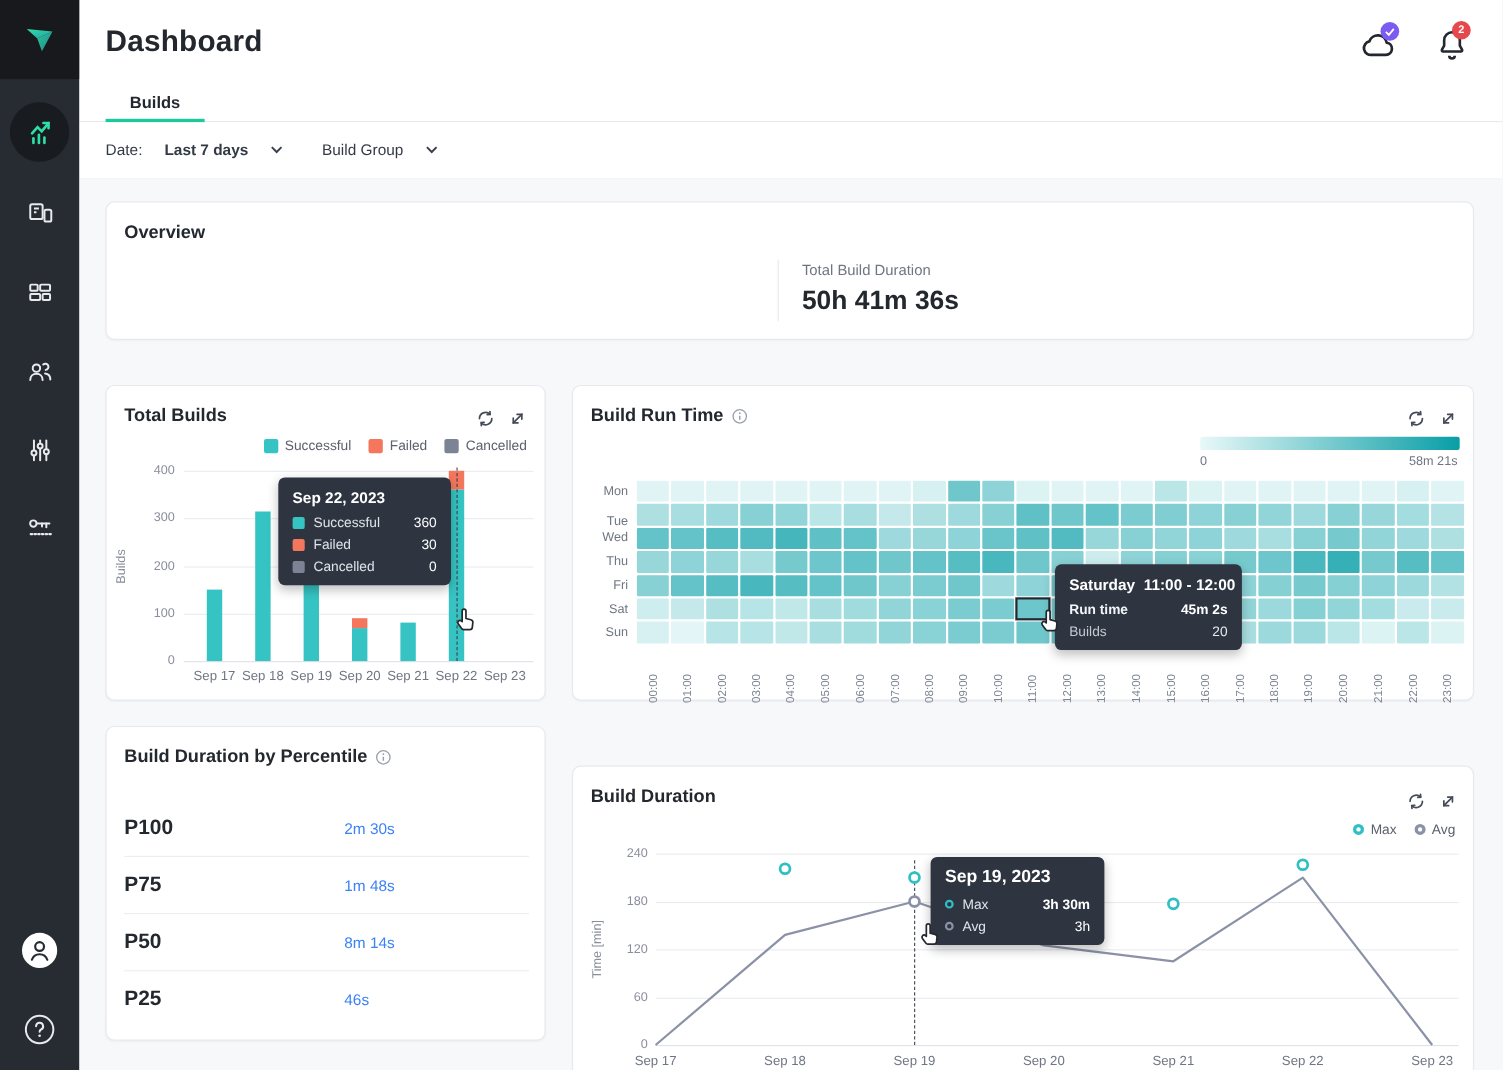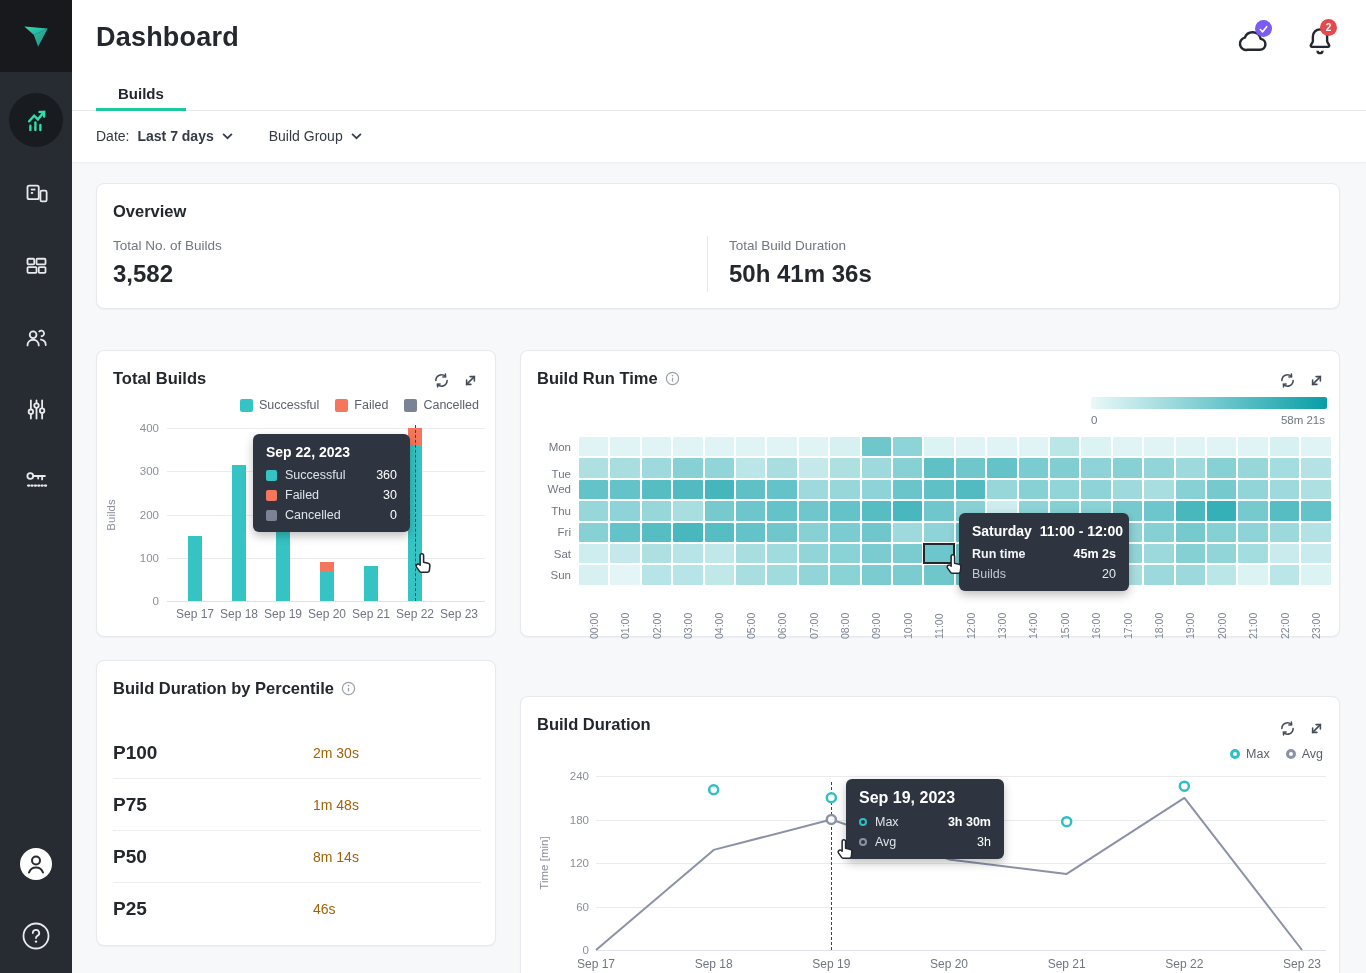--- a/index.html
+++ b/index.html
@@ -16,21 +16,21 @@
   .side-foot { position:absolute; left:0; width:72px; display:flex; align-items:center; justify-content:center; cursor:pointer; }
   
   .header { position:absolute; left:72px; top:0; width:1294px; height:162px; background:#fff; box-shadow:0 1px 2px rgba(16,24,40,.05); }
   .page-title { position:absolute; left:24px; top:22px; font-size:27px; font-weight:700; color:#23272e; letter-spacing:.2px; }
   .hd-icon { position:absolute; top:24px; cursor:pointer; }
   .badge { position:absolute; width:17px; height:17px; border-radius:50%; display:flex; align-items:center; justify-content:center; font-size:10px; font-weight:700; color:#fff; }
   .tabrow { position:absolute; left:0; top:78px; width:1294px; height:33px; border-bottom:1px solid #e8eaee; }
   .tab { position:absolute; left:24px; top:0; height:33px; padding:0 22px; display:flex; align-items:center; font-size:15px; font-weight:600; color:#23272e; cursor:pointer; }
   .tab.active { border-bottom:3px solid #1cc89c; }
   .filters { position:absolute; left:24px; top:120px; height:32px; display:flex; gap:36px; align-items:center; }
-  .dropdown { display:flex; align-items:center; gap:8px; font-size:14px; color:#333945; cursor:pointer; }
+  .dropdown { display:flex; align-items:center; gap:20px; font-size:14px; color:#333945; cursor:pointer; }
   .dd-strong { font-weight:700; }
   
   .card { position:absolute; background:#fff; border:1px solid #e7e9ee; border-radius:8px; box-shadow:0 1px 2px rgba(16,24,40,.04); }
   .card-title { position:absolute; left:16px; top:18px; font-size:16.5px; font-weight:700; color:#23272e; display:flex; align-items:center; gap:7px; }
   .tool-icon { position:absolute; top:20px; width:19px; height:19px; cursor:pointer; }
   
   .metric-label { font-size:13.5px; color:#6f7683; }
   .metric-value { font-size:24px; font-weight:700; color:#23272e; margin-top:7px; }
   .ov-divider { position:absolute; left:610px; top:52px; width:1px; height:56px; background:#e7e9ee; }
   
@@ -50,21 +50,21 @@
   .hm-cell { position:absolute; border-radius:1px; }
   .hm-sel { position:absolute; border:2px solid #23272e; z-index:4; }
   .hm-xlabel { position:absolute; font-size:10.5px; color:#7e8594; width:42px; transform:rotate(-90deg); transform-origin:0 0; }
   .hm-scale-bar { position:absolute; left:570px; top:46px; width:236px; height:12px; border-radius:2px; }
   .hm-scale-min { position:absolute; left:570px; top:63px; font-size:11.5px; color:#6f7683; }
   .hm-scale-max { position:absolute; top:63px; font-size:11.5px; color:#6f7683; right:14px; }
   
   .pct-row { position:absolute; left:16px; width:368px; height:52px; display:flex; align-items:center; }
   .pct-row.bordered { border-bottom:1px solid #ebedf1; }
   .pct-label { font-size:19px; font-weight:700; color:#23272e; width:200px; }
-  .pct-value { font-size:14px; color:#a16207; }
+  .pct-value { font-size:14px; color:#3b82f6; }
   
   .tooltip { position:absolute; background:#2f3540; border-radius:6px; padding:11px 14px; z-index:6; color:#fff; box-shadow:0 4px 10px rgba(0,0,0,.25); }
   .tt-title { font-size:14px; font-weight:700; margin-bottom:8px; white-space:nowrap; }
   .tt-row { display:flex; align-items:center; gap:8px; font-size:12.5px; margin-top:6px; white-space:nowrap; }
   .tt-chip { width:11px; height:11px; border-radius:2px; flex:none; }
   .tt-ring { width:8px; height:8px; border-radius:50%; border:2.5px solid #999; background:transparent; flex:none; }
   .tt-label { color:#dfe3ea; }
   .tt-value { margin-left:auto; color:#fff; }
   .hand { position:absolute; z-index:7; width:27px; height:27px; }
   .info-icon { cursor:pointer; display:inline-flex; }
@@ -194,24 +194,20 @@
       <span>Build Group</span>
       <svg width="11" height="8" viewBox="0 0 10 7">
           <polyline points="1,1.5 5,5.5 9,1.5" fill="none" stroke="#3a404c" stroke-width="1.6"></polyline>
         </svg>
     </div>
   </div>
 </header>
 
 <section class="card" style="left:96px; top:183px; width:1244px; height:126px;">
   <div class="card-title">Overview</div>
-  <div style="position:absolute; left:16px; top:54px;">
-    <div class="metric-label">Total No. of Builds</div>
-    <div class="metric-value">3,582</div>
-  </div>
   <div class="ov-divider"></div>
   <div style="position:absolute; left:632px; top:54px;">
     <div class="metric-label">Total Build Duration</div>
     <div class="metric-value">50h 41m 36s</div>
   </div>
 </section>
 
 <section class="card" style="left:96px; top:350px; width:400px; height:287px;padding-left:36px;">
   <div class="card-title">Total Builds</div>
   <span class="tool-icon" style="left:335px">

